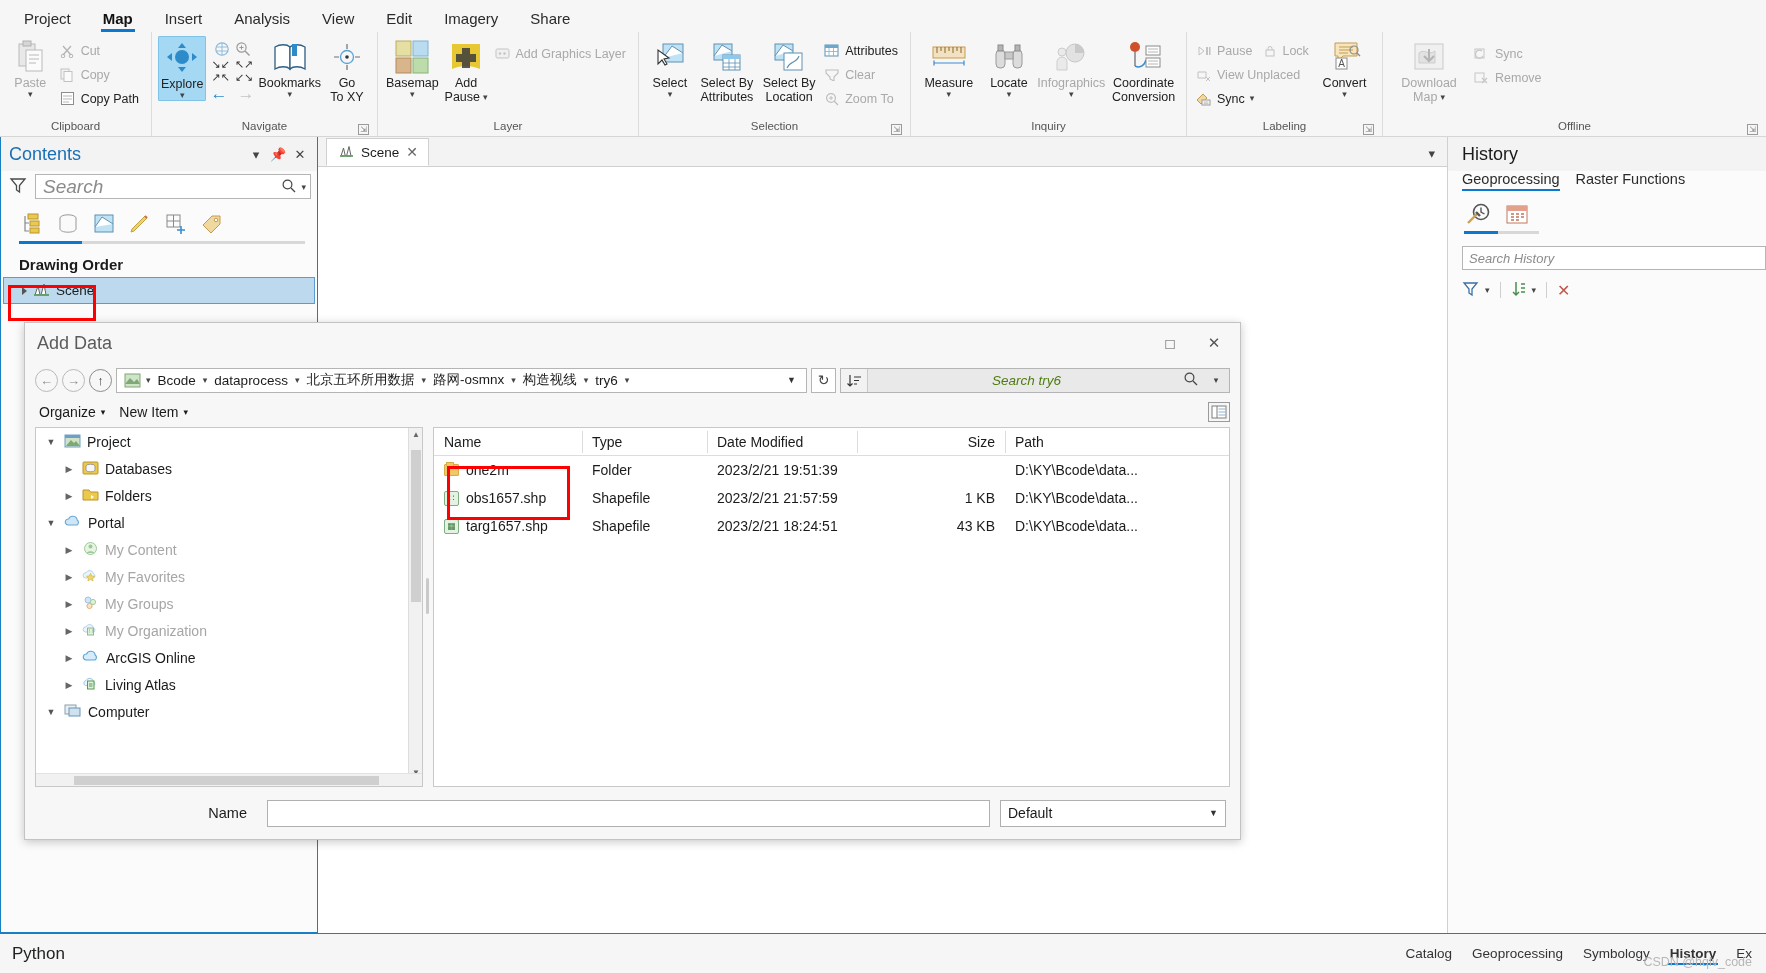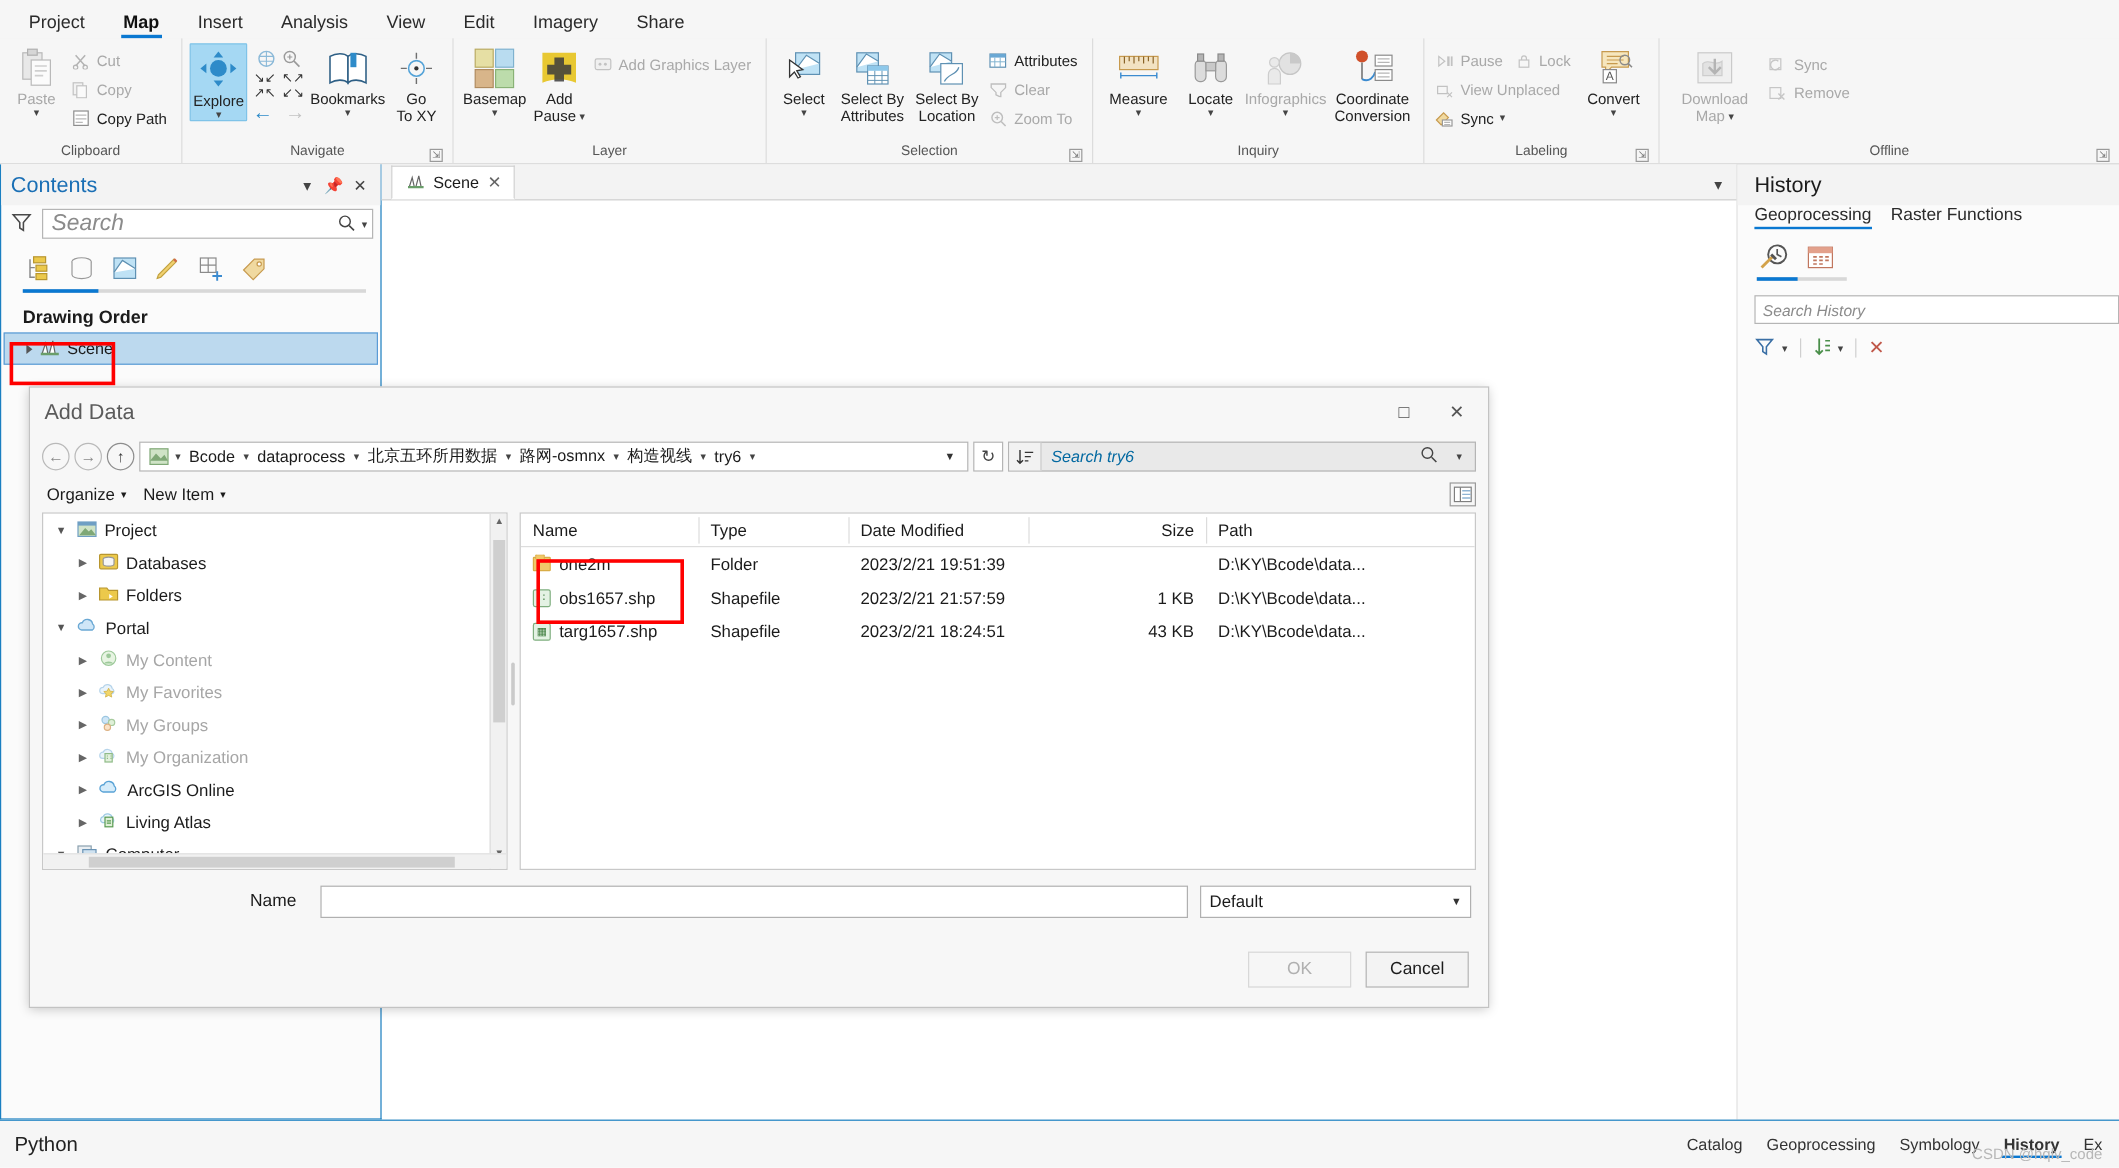--- a/index.html
+++ b/index.html
@@ -159,21 +159,21 @@
     align-items:center; padding:0 2px 0 4px; gap:0; overflow:hidden;
   }
   .crumb { font-size:13.5px; padding:0 5px; white-space:nowrap; }
   .crumb-sep { font-size:9px; color:#444; padding:0 2px; }
   .crumbbar .endarrow { margin-left:auto; font-size:9px; color:#333; padding:0 8px; }
   .refreshbtn { width:25px;height:25px;border:1px solid #b5b5b5;background:#fff;display:flex;
                 align-items:center;justify-content:center;font-size:14px;color:#444; }
   .searchwrap { display:flex; align-items:center; height:25px; border:1px solid #b5b5b5; width:390px; background:#e9e9e9;}
   .sortbtn { width:27px;height:23px; display:flex;align-items:center;justify-content:center;font-size:13px;color:#333;
              border-right:1px solid #c9c9c9; background:#f2f2f2;}
-  .searchwrap .txt { flex:1; font-style:italic; color:#0369a1; font-size:13.5px; padding-left:8px; }
+  .searchwrap .txt { flex:1; font-style:italic; color:#4d7c0f; font-size:13.5px; padding-left:8px;text-align:center; }
   .searchwrap .ic { width:26px; text-align:center; color:#444; }
   .orgbar { display:flex; align-items:center; gap:6px; height:30px; padding:0 10px; font-size:14px; }
   .orgbar .item { display:flex; align-items:center; gap:5px; padding:2px 4px; }
   .orgbar .grid-ic { margin-left:auto; width:22px;height:20px; border:1px solid #9a9a9a;
                      display:flex;align-items:center;justify-content:center; }
   .dlg-body { flex:1; display:flex; padding:0 10px; gap:0; min-height:0; }
   .treepane {
     width:388px; background:#fff; border:1px solid #c8c8c8; position:relative; overflow:hidden;
   }
   .tnode { display:flex; align-items:center; gap:6px; height:27px; font-size:14px; padding-left:8px; white-space:nowrap;}
@@ -1046,20 +1046,16 @@
   </div>
 
   <div class="dlg-foot">
     <div class="name-lbl">Name</div>
     <div class="name-input"></div>
     <div class="fmt-select">
       <span>Default</span>
       <span class="ar">▼</span>
     </div>
   </div>
-  <div class="dlg-actions">
-    <div class="dbtn disabled">OK</div>
-    <div class="dbtn">Cancel</div>
-  </div>
 </div>
 
 <div class="redbox" style="left:8px;top:285px;width:88px;height:36px;"></div>
 <div class="redbox" style="left:447px;top:466px;width:123px;height:54px;"></div>
 
 </body></html>

